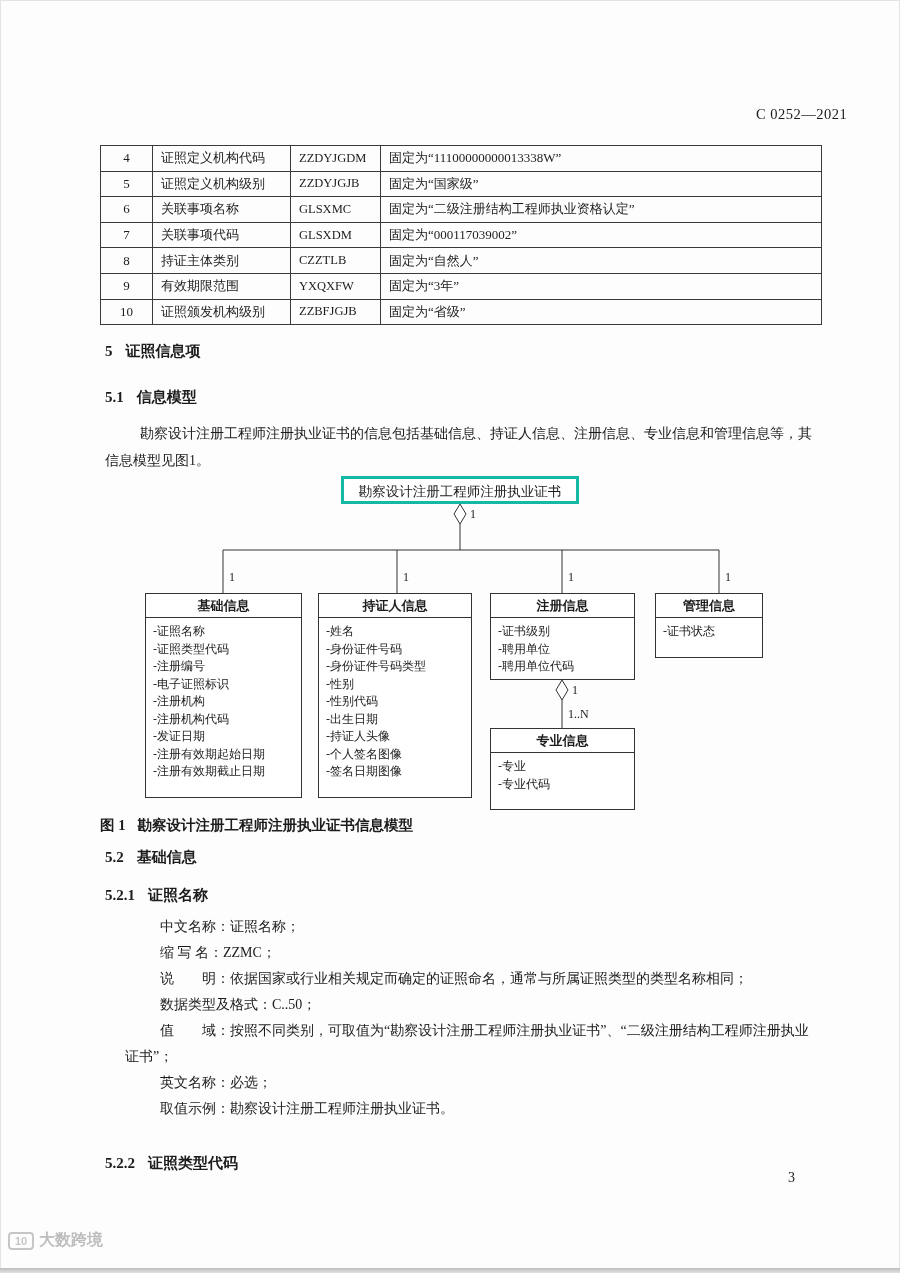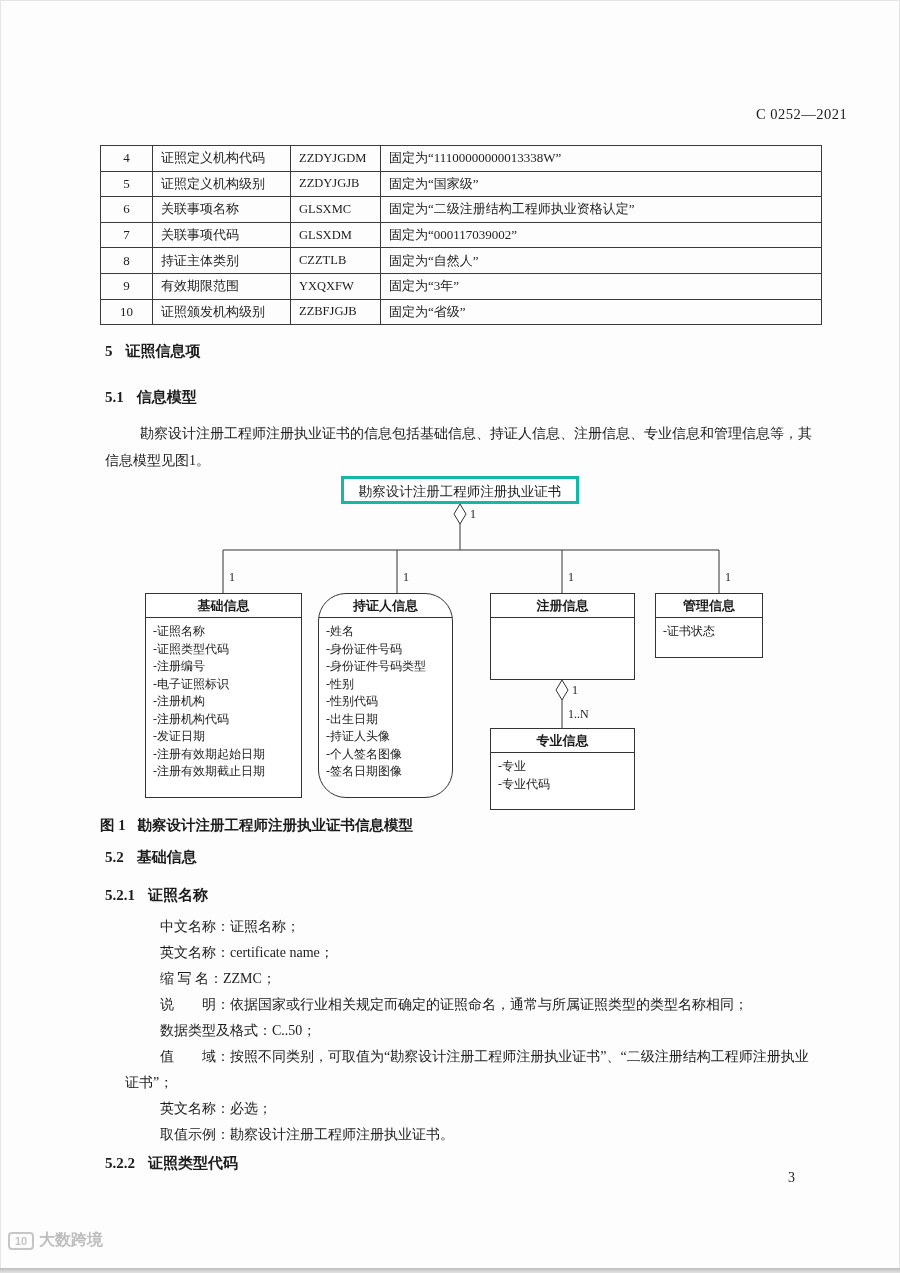--- a/index.html
+++ b/index.html
@@ -138,37 +138,42 @@
           <div class="attr">-注册编号</div>
           <div class="attr">-电子证照标识</div>
           <div class="attr">-注册机构</div>
           <div class="attr">-注册机构代码</div>
           <div class="attr">-发证日期</div>
           <div class="attr">-注册有效期起始日期</div>
           <div class="attr">-注册有效期截止日期</div>
         </div>
     </div>
 
-    <div class="cls" style="left:318px; top:123px; width:135px;border-radius:28px;">
+    <div class="cls" style="left:318px; top:123px; width:154px;">
       <div class="cls-title">持证人信息</div>
       <div class="cls-body">
           <div class="attr">-姓名</div>
           <div class="attr">-身份证件号码</div>
           <div class="attr">-身份证件号码类型</div>
           <div class="attr">-性别</div>
           <div class="attr">-性别代码</div>
           <div class="attr">-出生日期</div>
           <div class="attr">-持证人头像</div>
           <div class="attr">-个人签名图像</div>
           <div class="attr">-签名日期图像</div>
         </div>
     </div>
 
     <div class="cls" style="left:490px; top:123px; width:145px; height:87px;">
       <div class="cls-title">注册信息</div>
+      <div class="cls-body">
+          <div class="attr">-证书级别</div>
+          <div class="attr">-聘用单位</div>
+          <div class="attr">-聘用单位代码</div>
+        </div>
     </div>
 
     <div class="cls" style="left:655px; top:123px; width:108px;">
       <div class="cls-title">管理信息</div>
       <div class="cls-body">
           <div class="attr">-证书状态</div>
         </div>
     </div>
 
     <span class="mult" style="left:572px; top:213px;">1</span>
@@ -190,21 +195,20 @@
   <div class="heading" style="left:105px; top:848px;">
     <span class="h-num">5.2</span><span>基础信息</span>
   </div>
 
   <div class="heading" style="left:105px; top:886px;">
     <span class="h-num">5.2.1</span><span>证照名称</span>
   </div>
 
   <div class="details">
       <div class="detail-line">中文名称：证照名称；</div>
-      <div class="detail-line">英文名称：certificate name；</div>
       <div class="detail-line">缩 写 名：ZZMC；</div>
       <div class="detail-line">说　　明：依据国家或行业相关规定而确定的证照命名，通常与所属证照类型的类型名称相同；</div>
       <div class="detail-line">数据类型及格式：C..50；</div>
       <div class="detail-line">值　　域：按照不同类别，可取值为“勘察设计注册工程师注册执业证书”、“二级注册结构工程师注册执业证书”；</div>
       <div class="detail-line">英文名称：必选；</div>
       <div class="detail-line">取值示例：勘察设计注册工程师注册执业证书。</div>
     </div>
 
   <div class="heading" style="left:105px; top:1154px;">
     <span class="h-num">5.2.2</span><span>证照类型代码</span>

